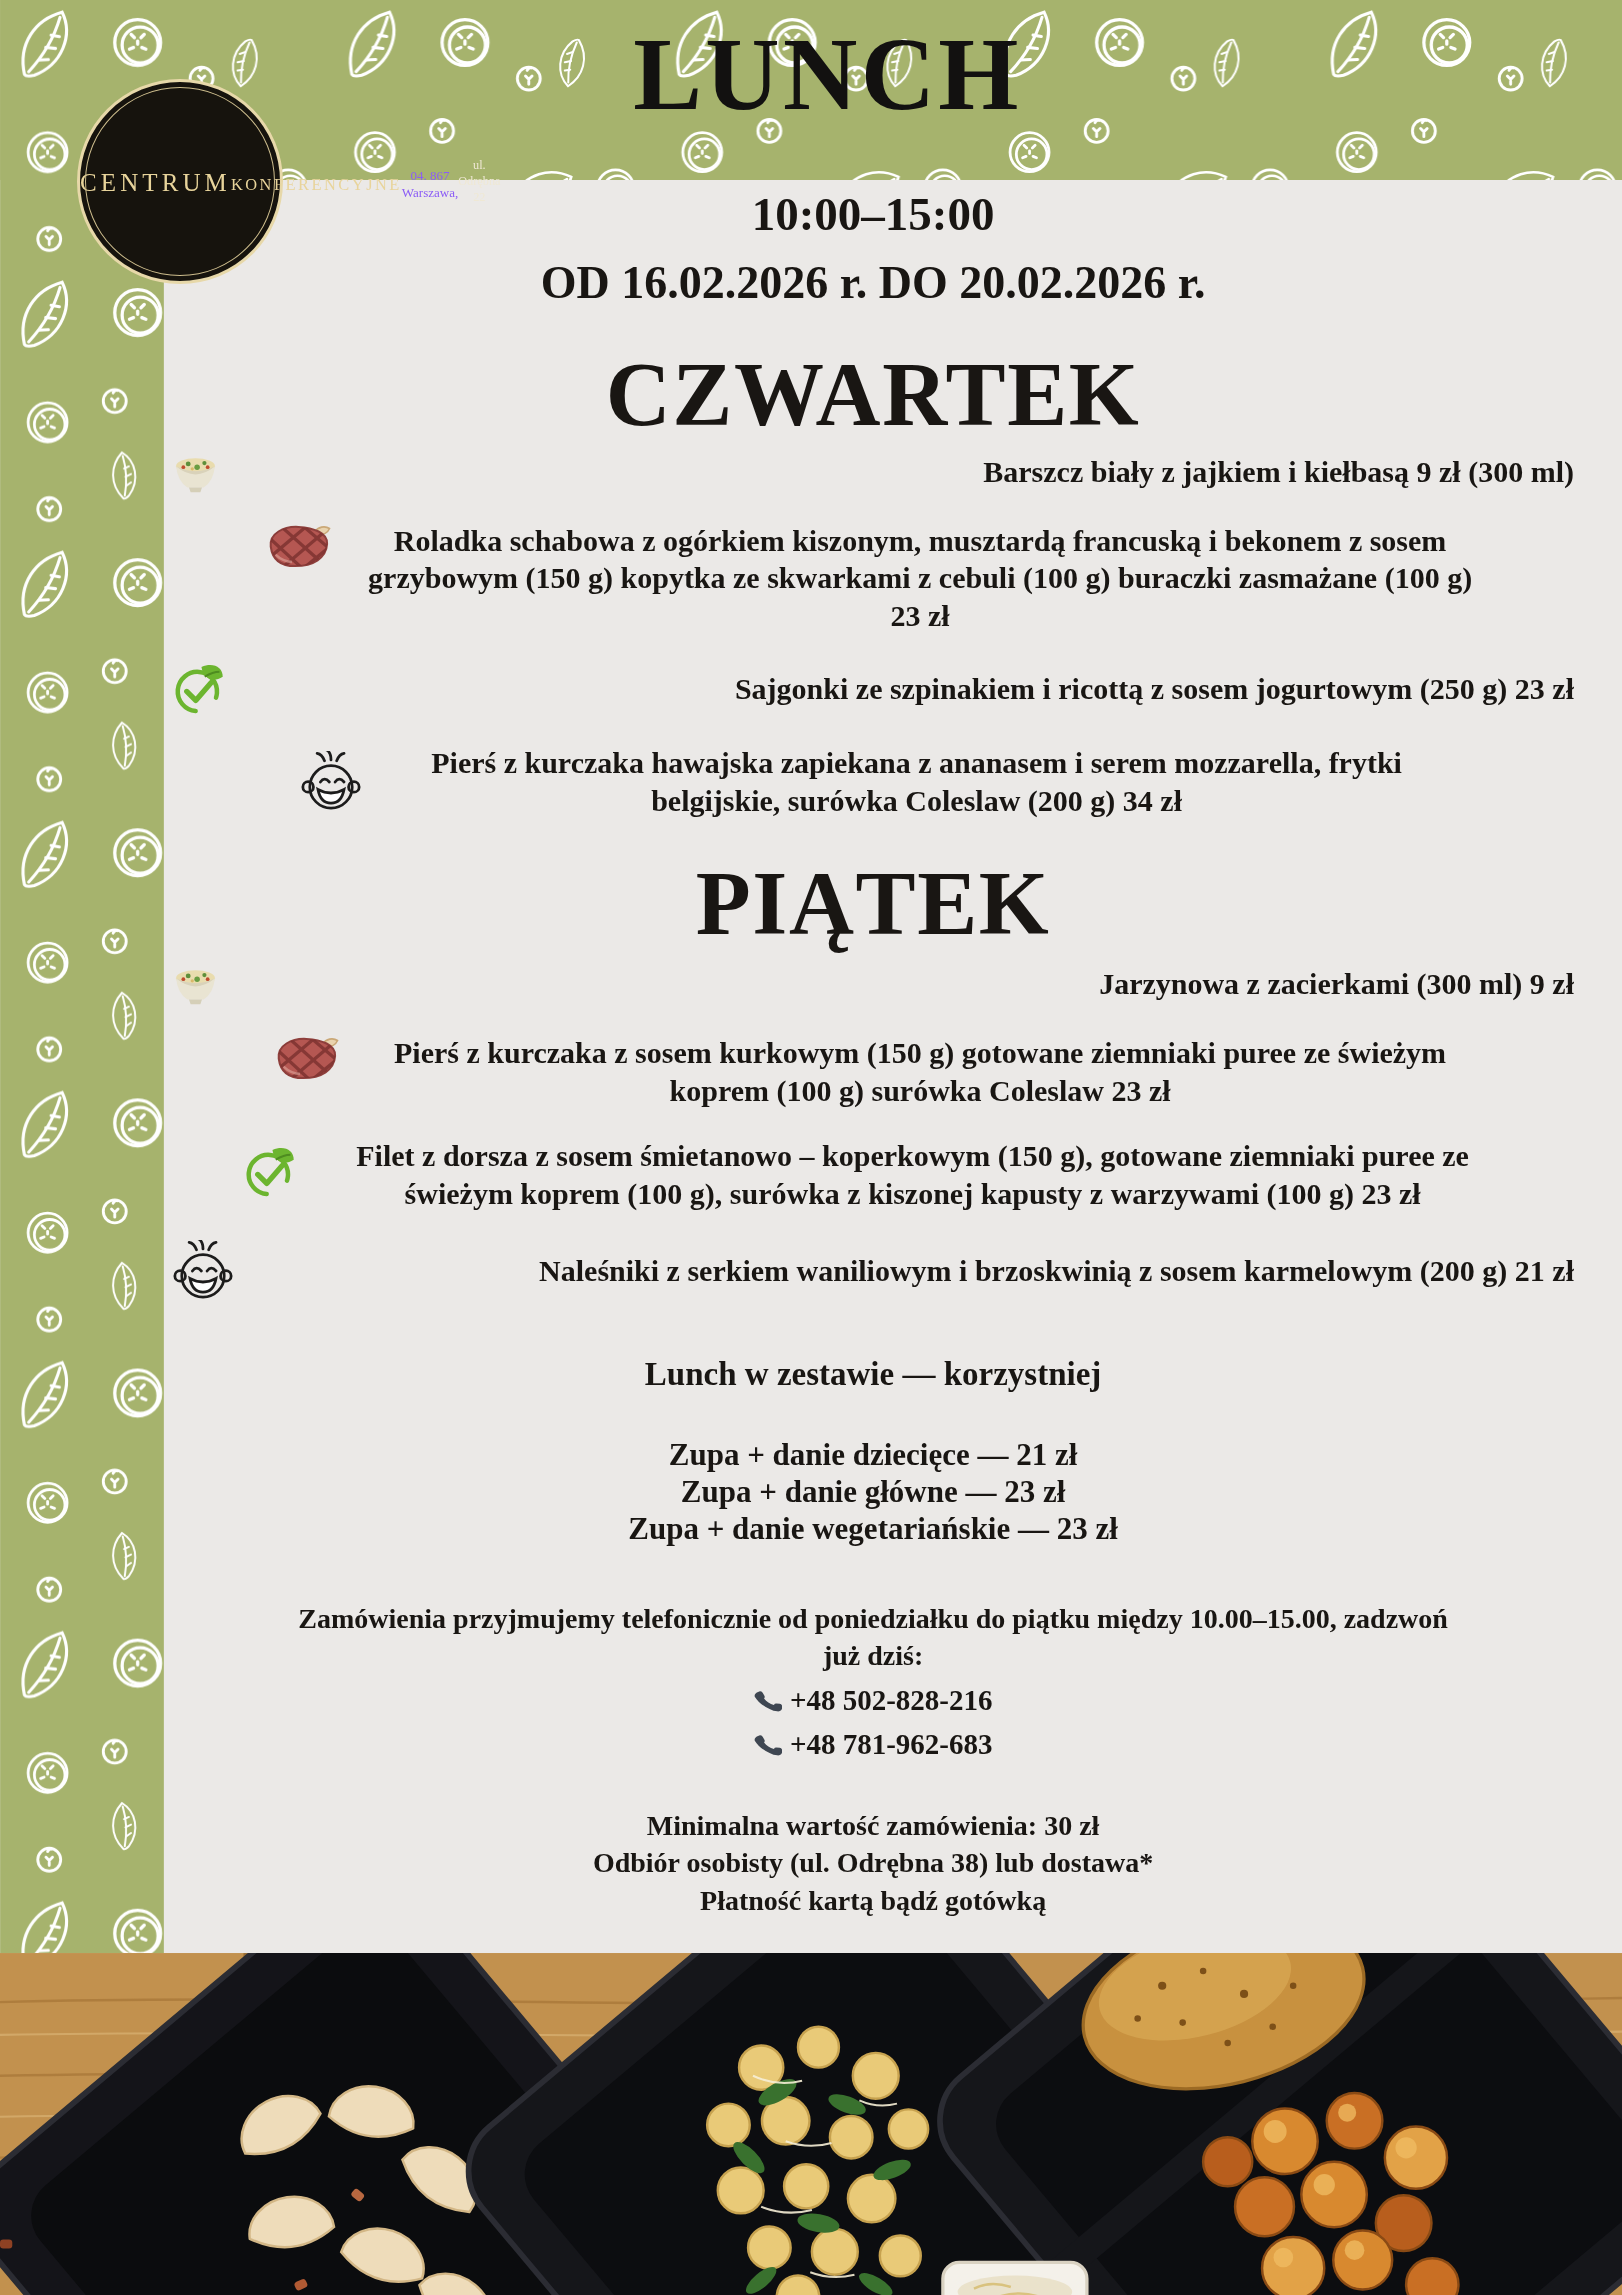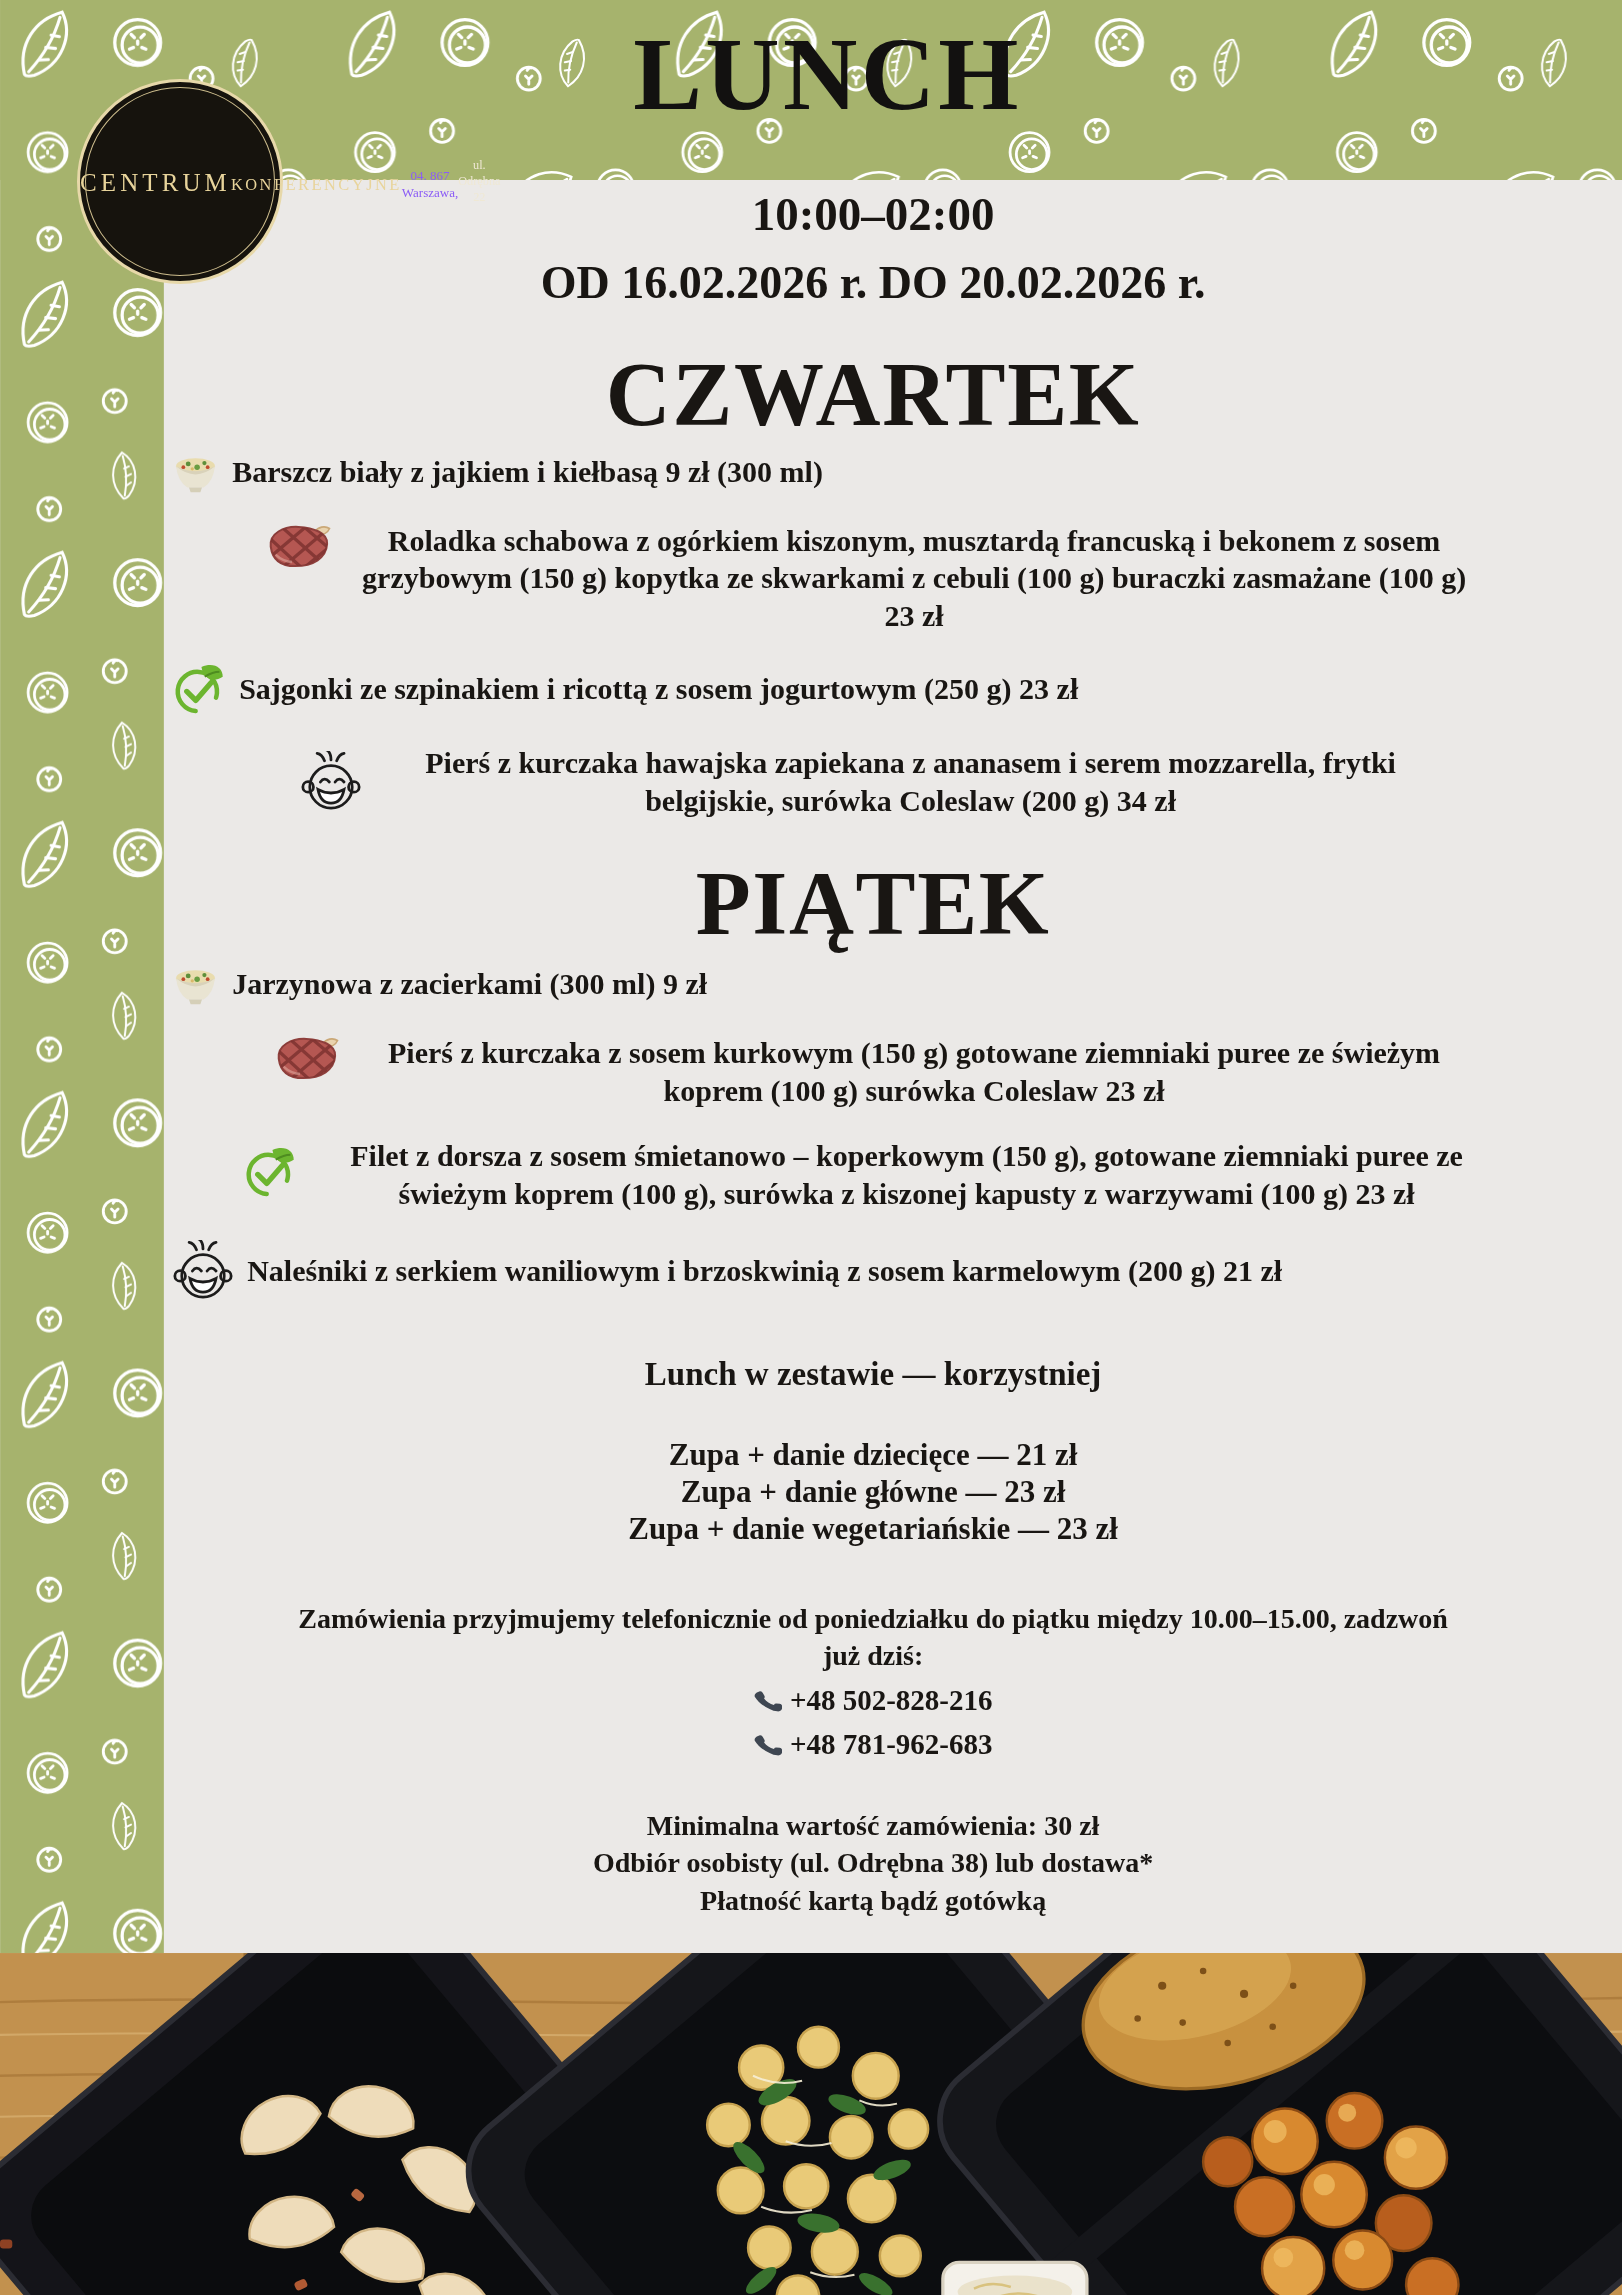--- a/index.html
+++ b/index.html
@@ -23,21 +23,21 @@
   .logo-name2{color:#e8d49b;font-size:16.4px;letter-spacing:2.5px;line-height:1;margin-top:7.4px;}
   .logo-addr{color:#8b5cf6;font-size:13px;line-height:1.3;margin-top:7.4px;}
   .logo-addr2{color:#efe8d4;font-size:12.3px;line-height:1.3;margin-top:0.8px;}
 
   
   .content{position:absolute;left:164px;top:180px;right:0;text-align:center;font-weight:700;}
   .inner{padding:0 49px 0 8.2px;}
   .hours{font-size:47px;line-height:1.15;margin:6.5px 0 0;}
   .date{font-size:46px;line-height:1.15;margin:16.4px 0 0;}
   .day{font-size:90px;line-height:1.08;font-weight:700;letter-spacing:1.6px;margin:36px 0 0;}
-  .item{display:flex;justify-content:flex-start;align-items:center;gap:13px;margin:28px auto 0;}
+  .item{display:flex;justify-content:space-between;align-items:center;gap:25px;margin:28px auto 0;}
   .item.top{align-items:flex-start;}
   .item .txt{font-size:30px;line-height:1.25;}
   .icon{flex:0 0 auto;}
   .combo-head{font-size:33px;margin:54px 0 0;}
   .combo-opt{font-size:31px;line-height:1.2;margin:0;}
   .combo-opts{margin-top:43px;}
   .ord-intro{font-size:28px;line-height:1.35;margin:52px auto 0;max-width:1170px;}
   .phone-line{display:flex;justify-content:center;align-items:center;gap:8.2px;font-size:29px;line-height:1.3;margin-top:6.5px;}
   .info{font-size:28px;line-height:1.35;margin:43px auto 0;}
   .info p{margin:0;}
@@ -104,21 +104,21 @@
       <path d="M44,52 C56,42 70,44 77,54 C69,64 52,62 44,54 Z" fill="#8e9d6e"></path>
     </svg>
     <div class="logo-name1">CENTRUM</div>
     <div class="logo-name2">KONFERENCYJNE</div>
     <div class="logo-addr">04. 867 Warszawa,</div>
     <div class="logo-addr2">ul. Odrębna 22</div>
   </div>
 
   <div class="content">
    <div class="inner">
-    <p class="hours">10:00–02:00</p>
+    <p class="hours">10:00–15:00</p>
     <p class="date">OD 16.02.2026 r. DO 20.02.2026 r.</p>
 
     <h2 class="day">CZWARTEK</h2>
 
     <div class="item" style="margin-top:6.5px">
       <svg class="icon" width="47" height="44" viewBox="0 0 58 54">
         <ellipse cx="29" cy="20" rx="24" ry="10" fill="#e9dcae"></ellipse>
         <path d="M5,20 Q7,39 19,46 L39,46 Q51,39 53,20 Q41,29 29,29 Q17,29 5,20 Z" fill="#e9e4d2"></path>
         <path d="M5,20 Q29,32 53,20 Q41,30 29,30 Q17,30 5,20 Z" fill="#d9d2ba"></path>
         <path d="M21,46 h16 l-2,6 h-12 z" fill="#d5cfb8"></path>

